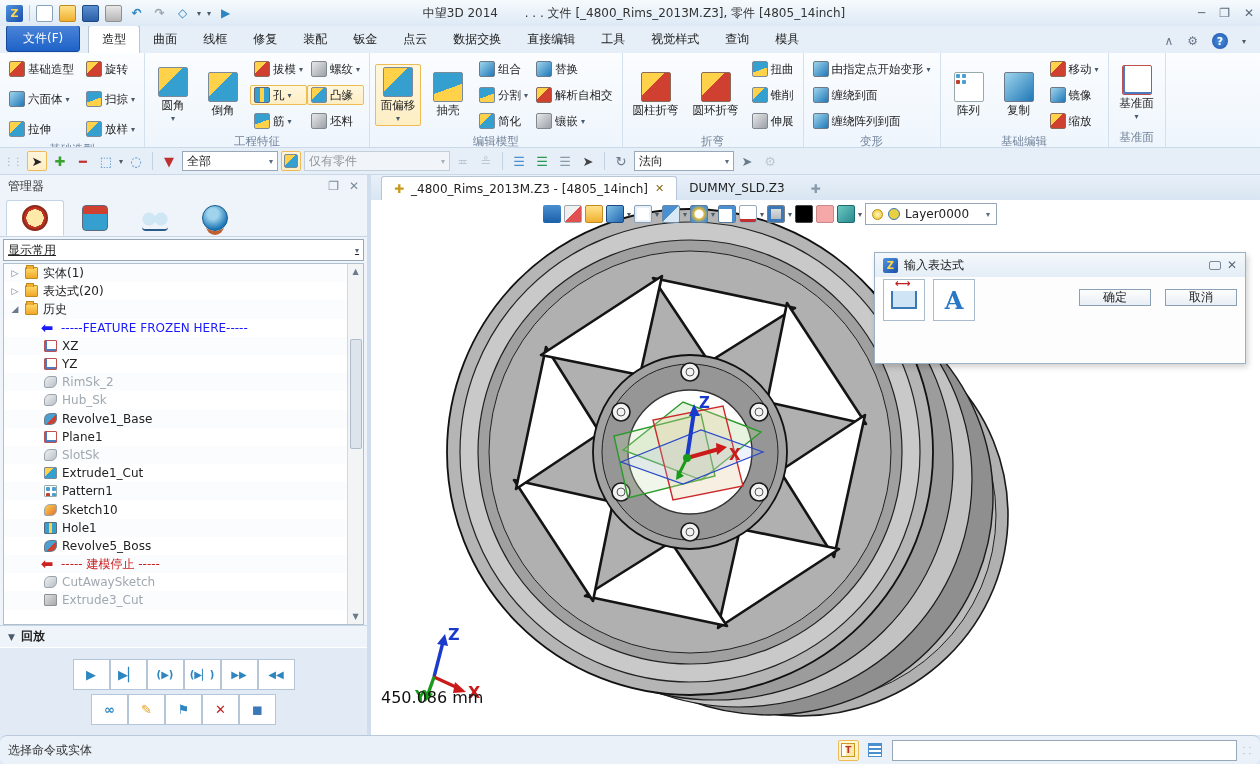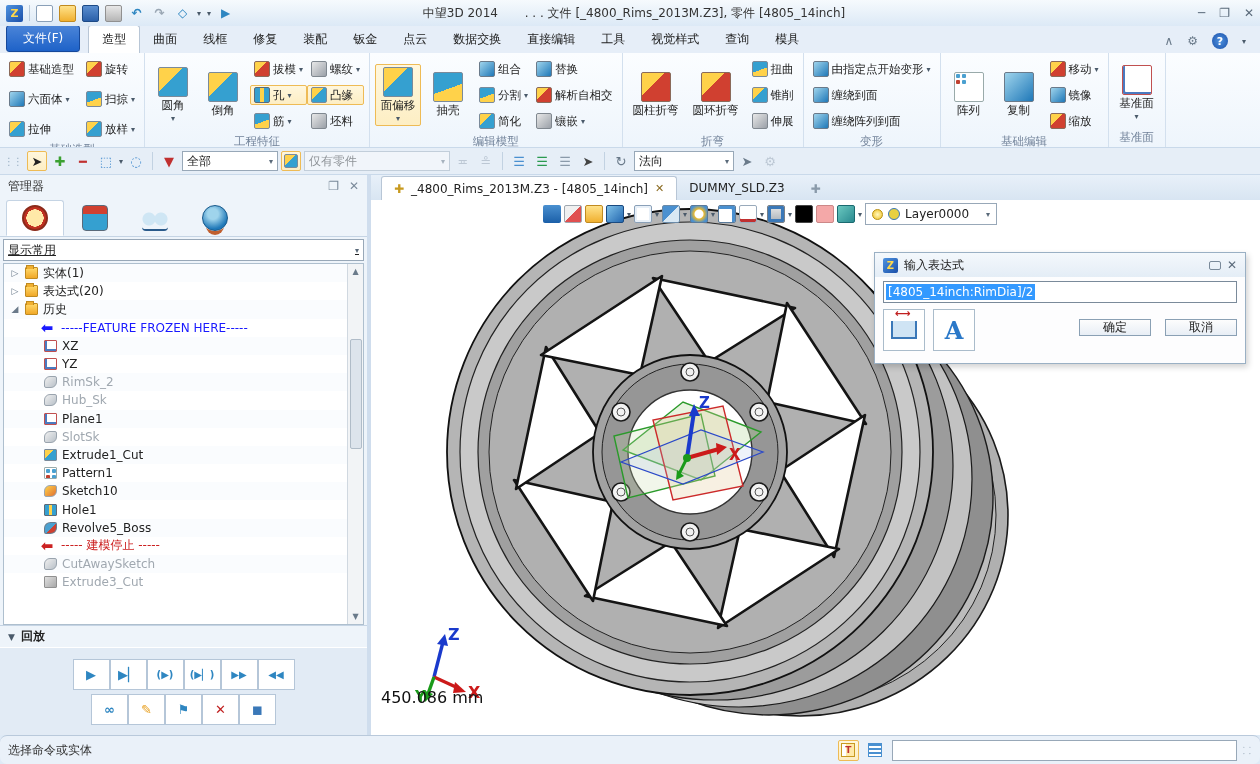--- a/index.html
+++ b/index.html
@@ -560,20 +560,24 @@
         </div>
       <div class="trow">
           <span class="ti ti-sketch"></span>
           <span class="t-gray">RimSk_2</span>
         </div>
       <div class="trow">
           <span class="ti ti-sketch"></span>
           <span class="t-gray">Hub_Sk</span>
         </div>
       <div class="trow">
+          <span class="ti ti-rev"></span>
+          <span>Revolve1_Base</span>
+        </div>
+      <div class="trow">
           <span class="ti i-datum"></span>
           <span>Plane1</span>
         </div>
       <div class="trow">
           <span class="ti ti-sketch"></span>
           <span class="t-gray">SlotSk</span>
         </div>
       <div class="trow">
           <span class="ti ti-ext"></span>
           <span>Extrude1_Cut</span>
@@ -771,23 +775,20 @@
       <div class="measure">450.086 mm</div>
 
       <div class="dialog">
         <div class="dlg-title">
           <span class="dico">Z</span>
           <span>输入表达式</span>
           <span class="spacer"></span>
           <span class="comment-ic"></span>
           <span class="dlg-x">✕</span>
         </div>
-        <div class="dlg-input">
-          <span class="sel-text">[4805_14inch:RimDia]/2</span>
-        </div>
         <div class="dlg-row">
           <div class="dlg-tool">
               <span class="dim-ic"></span>
             </div>
           <div class="dlg-tool">
               <span class="a-ic">A</span>
             </div>
           <div class="dlg-btns">
             <div class="dlg-btn">确定</div>
             <div class="dlg-btn">取消</div>

